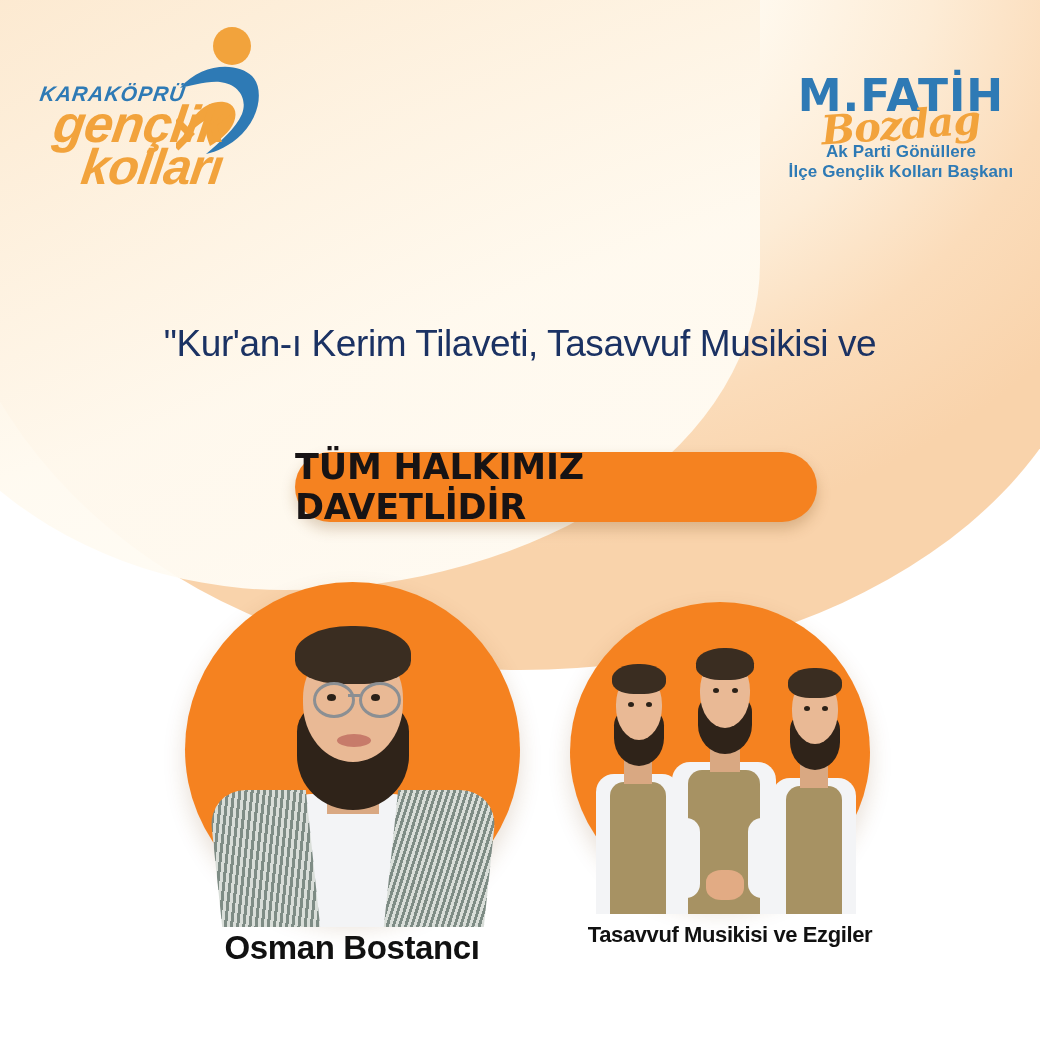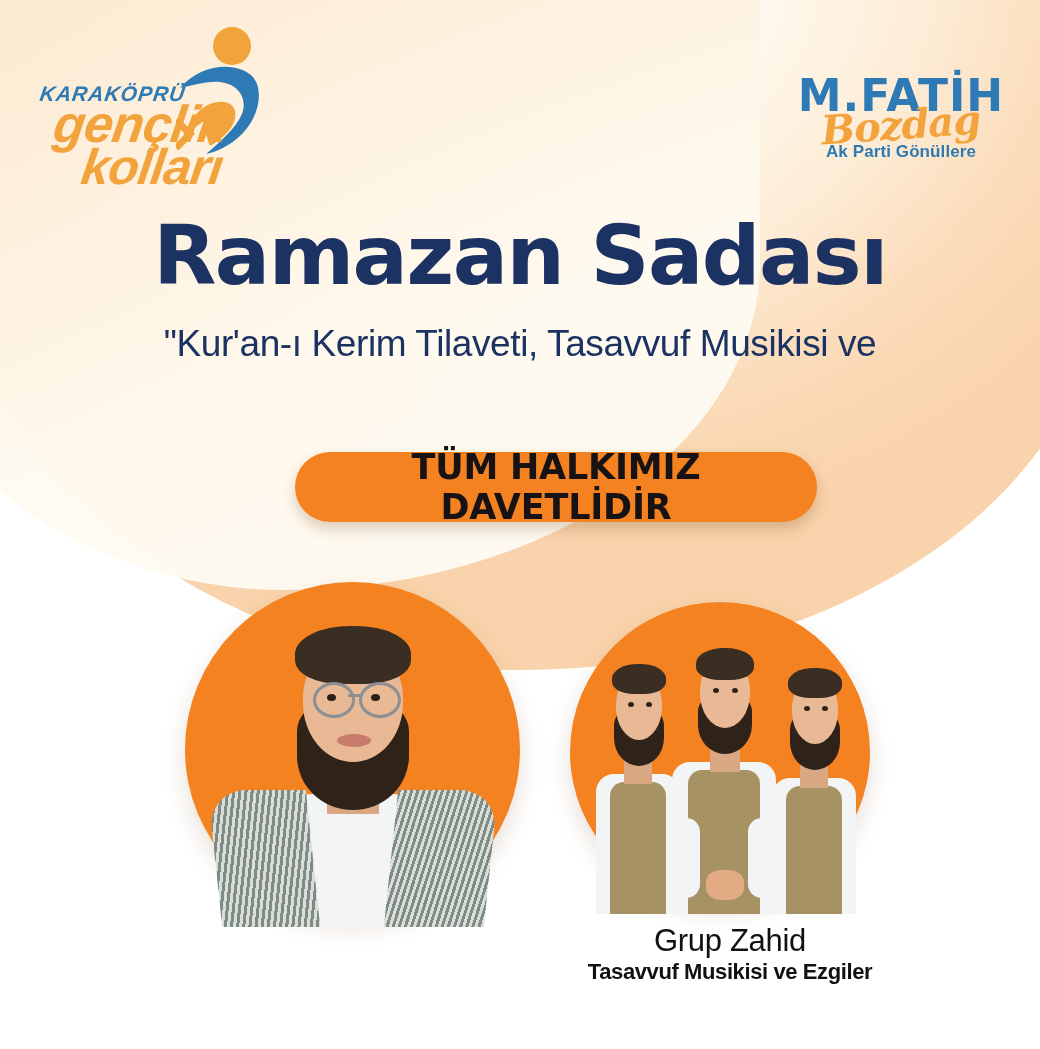--- a/index.html
+++ b/index.html
@@ -106,21 +106,20 @@
     width:522px; height:70px;
     background:#f58220;
     border-radius:36px;
     box-shadow:0 7px 14px rgba(120,70,20,.25);
     display:flex; align-items:center; justify-content:center;
   }
   .pill span{
     font-size:35px; font-weight:bold; color:#171314;
     letter-spacing:-.2px;
     font-family:"DejaVu Sans", sans-serif;
-    text-align:center;
   }
 
   
   .person{ position:absolute; }
   .circle{
     position:absolute; border-radius:50%;
     background:#f58220;
     box-shadow:0 10px 22px rgba(120,70,20,.18);
   }
   .p-left .circle{ left:185px; top:582px; width:335px; height:335px; }
@@ -176,23 +175,23 @@
     </svg>
     <div class="l-karakopru">KARAKÖPRÜ</div>
     <div class="l-genclik">gençlik</div>
     <div class="l-kollari">kolları</div>
   </div>
 
   <div class="logo-right">
     <div class="r-name">M.FATİH</div>
     <div class="r-surname">Bozdag</div>
     <div class="r-sub1">Ak Parti Gönüllere</div>
-  </div>
-
-  <div class="title">Ramazan Sadası</div>
+    <div class="r-sub2">İlçe Gençlik Kolları Başkanı</div>
+  </div>
+
 
   <div class="subtitle">
     <div>"Kur'an-ı Kerim Tilaveti, Tasavvuf Musikisi ve</div>
   </div>
 
   <div class="pill">
     <span>TÜM HALKIMIZ DAVETLİDİR</span>
   </div>
 
   <div class="person p-left">
@@ -252,20 +251,20 @@
         <div class="beard" style="left:24px;top:112px;width:50px;height:56px;"></div>
         <div class="face" style="left:26px;top:76px;width:46px;height:66px;"></div>
         <div class="hair" style="left:22px;top:66px;width:54px;height:30px;"></div>
         <div class="eye" style="left:38px;top:104px;width:6px;height:5px;"></div>
         <div class="eye" style="left:56px;top:104px;width:6px;height:5px;"></div>
       </div>
     </div>
   </div>
 
   <div class="caption cap-left">
+    <div class="cap-name">Osman Bostancı</div>
   </div>
 
   <div class="caption cap-right">
-    <div class="cap-role">Grup Zahid</div>
     <div class="cap-name">Tasavvuf Musikisi ve Ezgiler</div>
   </div>
 
 </div>
 
 </body></html>

